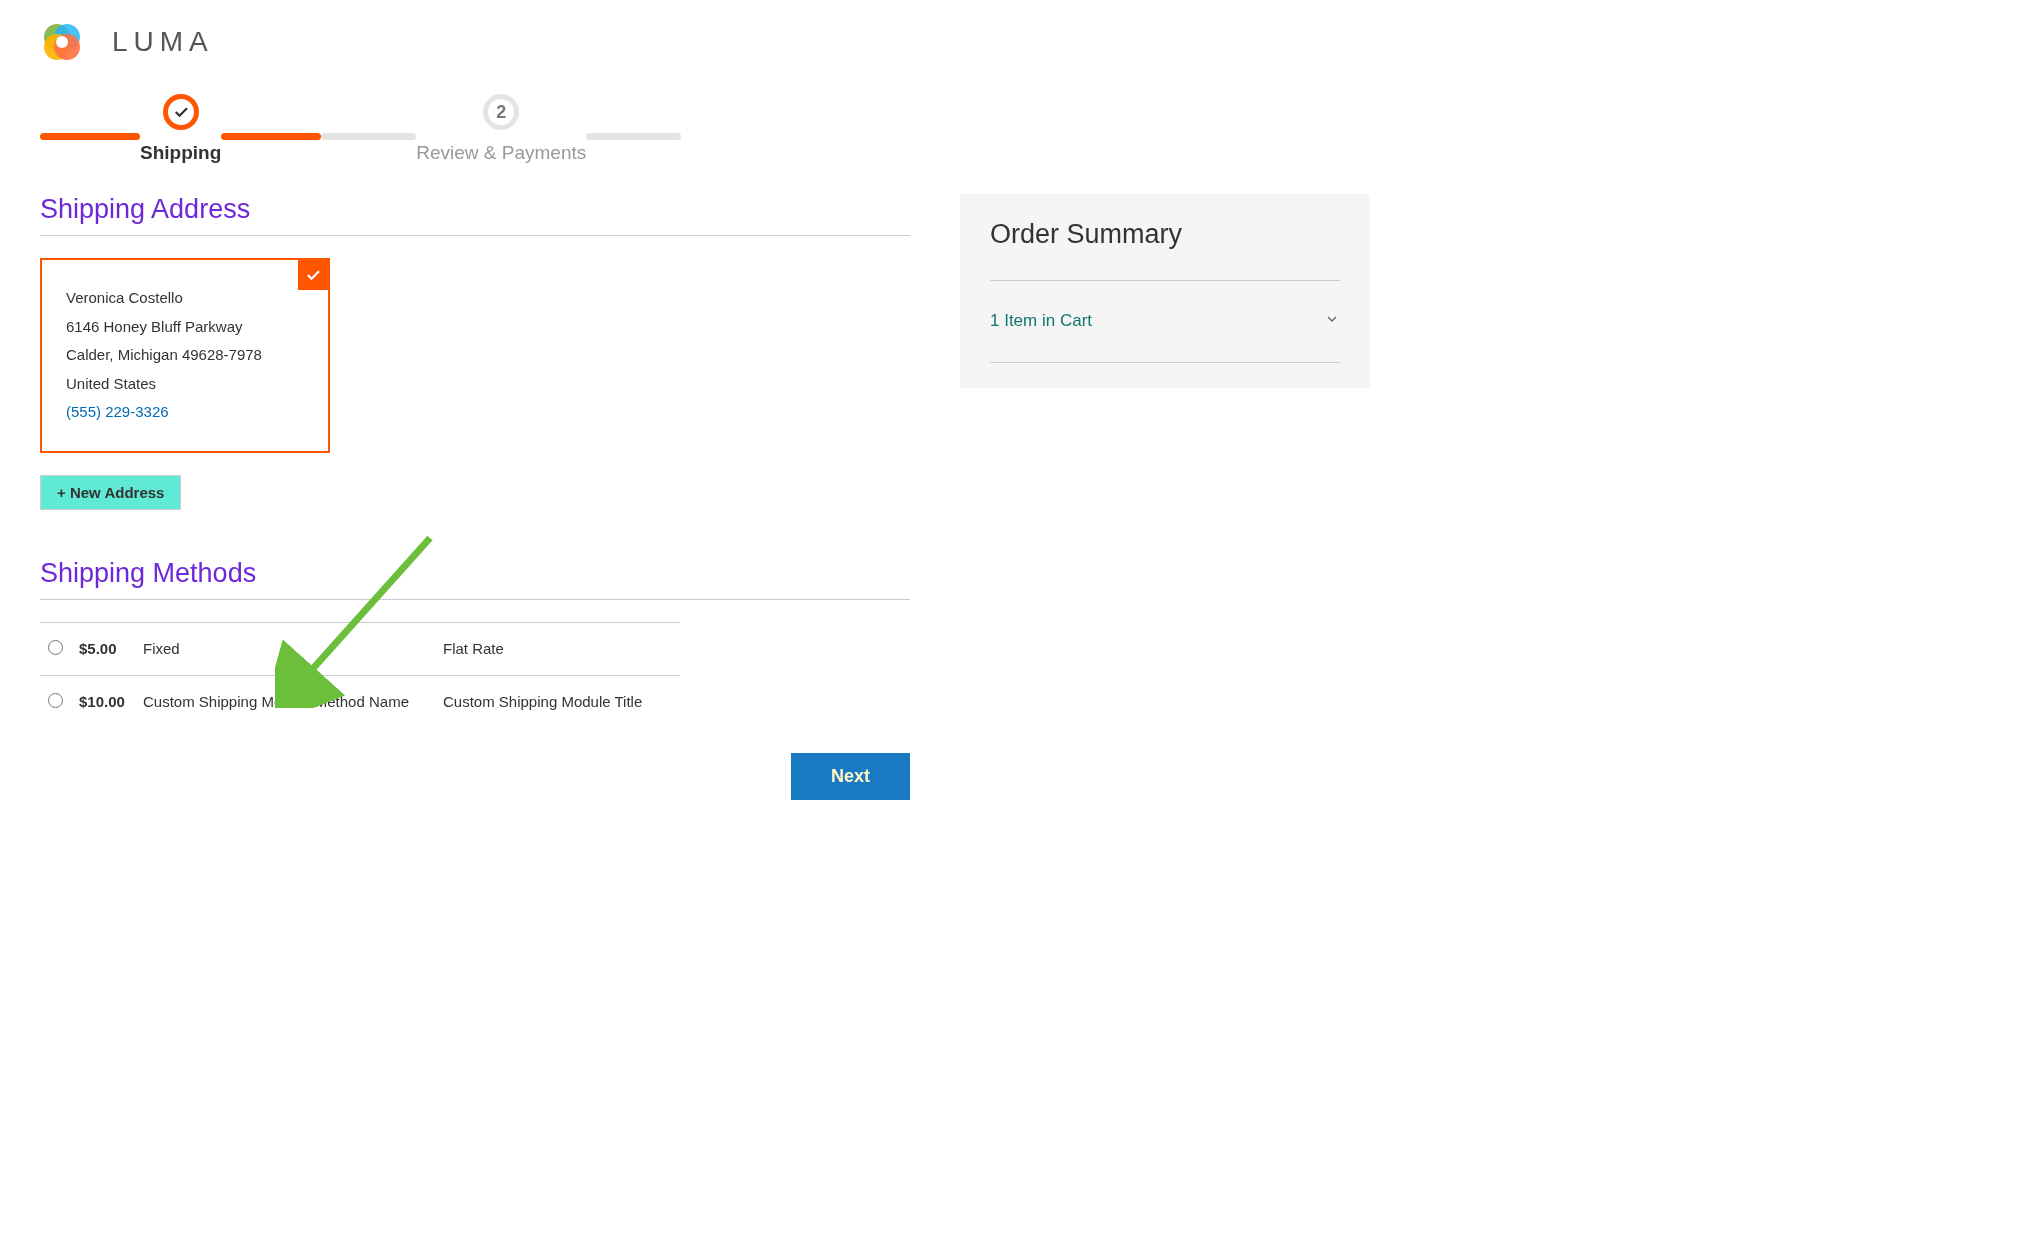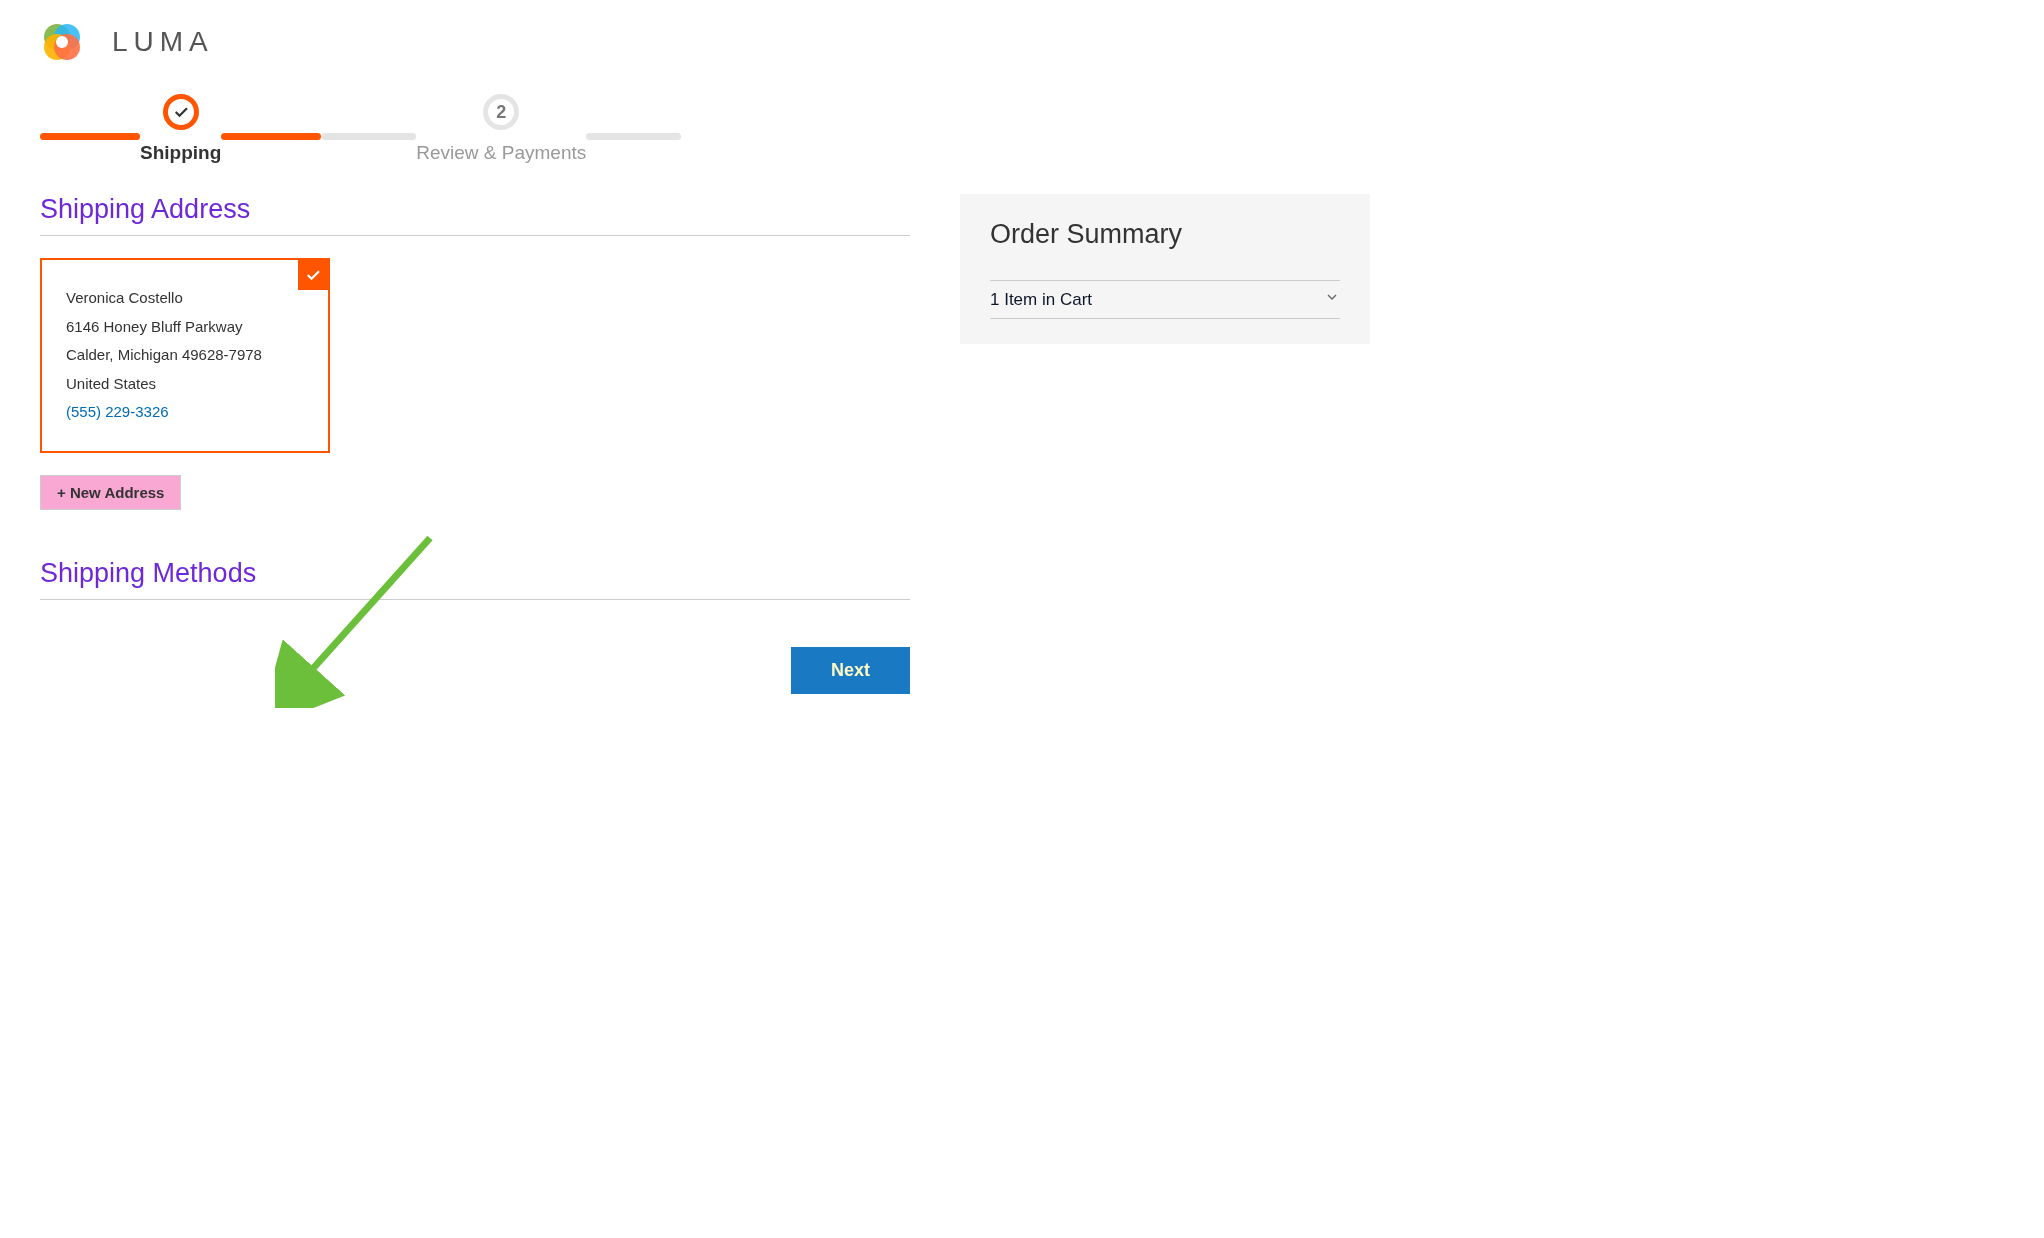--- a/index.html
+++ b/index.html
@@ -106,21 +106,21 @@
     }
     .address-card a {
       color: #006bb4;
       text-decoration: none;
     }
     .new-address-btn {
       display: inline-block;
       margin-top: 22px;
       padding: 8px 16px;
       border: 1px solid #ccc;
-      background: #f9a8d4;
+      background: #5eead4;
       color: #333;
       font-weight: 600;
       font-size: 15px;
       cursor: pointer;
     }
     .shipping-methods {
       margin-top: 48px;
     }
     .method-table {
       width: 640px;
@@ -161,26 +161,26 @@
     }
     .summary h3 {
       font-size: 27px;
       font-weight: 300;
       color: #333;
       margin-bottom: 30px;
     }
     .summary-item {
       border-top: 1px solid #ccc;
       border-bottom: 1px solid #ccc;
-      padding: 8px 0;
+      padding: 30px 0;
       display: flex;
       justify-content: space-between;
-      align-items: flex-end;
+      align-items: flex-start;
       font-size: 17px;
-      color: #0f172a;
+      color: #0f766e;
       cursor: pointer;
     }
     .arrow-annotation {
       position: absolute;
       pointer-events: none;
     }
     .shipping-methods-wrap { position: relative; }
   </style>
 </head>
 <body>
@@ -235,20 +235,36 @@
       <div>United States</div>
       <a href="#">(555) 229-3326</a>
     </div>
 
     <button class="new-address-btn">+ New Address</button>
 
     <div class="shipping-methods-wrap">
       <div class="shipping-methods">
         <h2 class="section">Shipping Methods</h2>
 
+        <table class="method-table">
+          <tbody>
+              <tr>
+            <td class="radio"><input type="radio" name="ship" style=""></td>
+            <td class="price">$5.00</td>
+            <td class="name">Fixed</td>
+            <td>Flat Rate</td>
+          </tr>
+          <tr>
+            <td class="radio"><input type="radio" name="ship" style=""></td>
+            <td class="price">$10.00</td>
+            <td class="name">Custom Shipping Module Method Name</td>
+            <td>Custom Shipping Module Title</td>
+          </tr>
+        </tbody>
+          </table>
       </div>
 
       <svg class="arrow-annotation" style="left:235px; top:-30px;" width="170" height="180" viewBox="0 0 170 180">
         <defs>
           <marker id="ah" markerWidth="12" markerHeight="12" refX="3" refY="6" orient="auto">
             <path d="M0,0 L12,6 L0,12 Z" fill="#6bbf3b"></path>
           </marker>
         </defs>
         <line x1="155" y1="10" x2="25" y2="155" stroke="#6bbf3b" stroke-width="7" marker-end="url(#ah)"></line>
       </svg>

